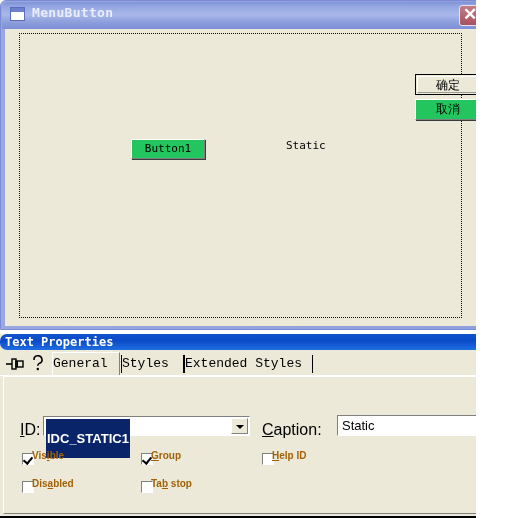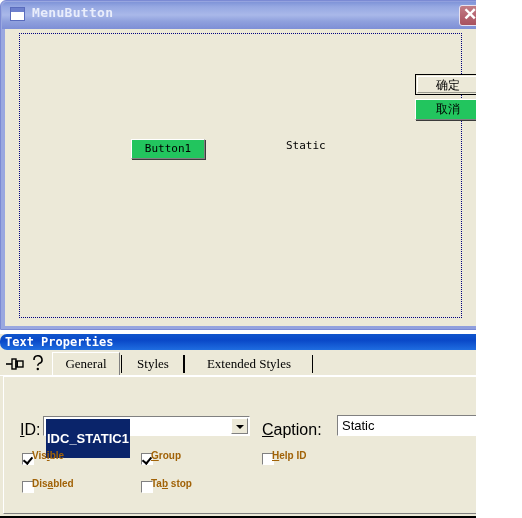--- a/index.html
+++ b/index.html
@@ -266,24 +266,24 @@
     position: absolute;
     left: 52px;
     top: 2px;
     height: 24px;
   }
   .tab {
     position: absolute;
     top: 0px;
     height: 23px;
     line-height: 22px;
-    font-family: Liberation Serif, serif;
+    font-family: Liberation Mono, monospace;
     font-size: 13px;
     color: #000000;
-    text-align: center;
+    text-align: left;
     background: #ece9d8;
     cursor: pointer;
     box-sizing: border-box;
   }
   .tab.selected {
     border-top: 1px solid #ffffff;
     border-left: 1px solid #ffffff;
     border-right: 1px solid #808080;
     height: 24px;
     background: #ece9d8;

